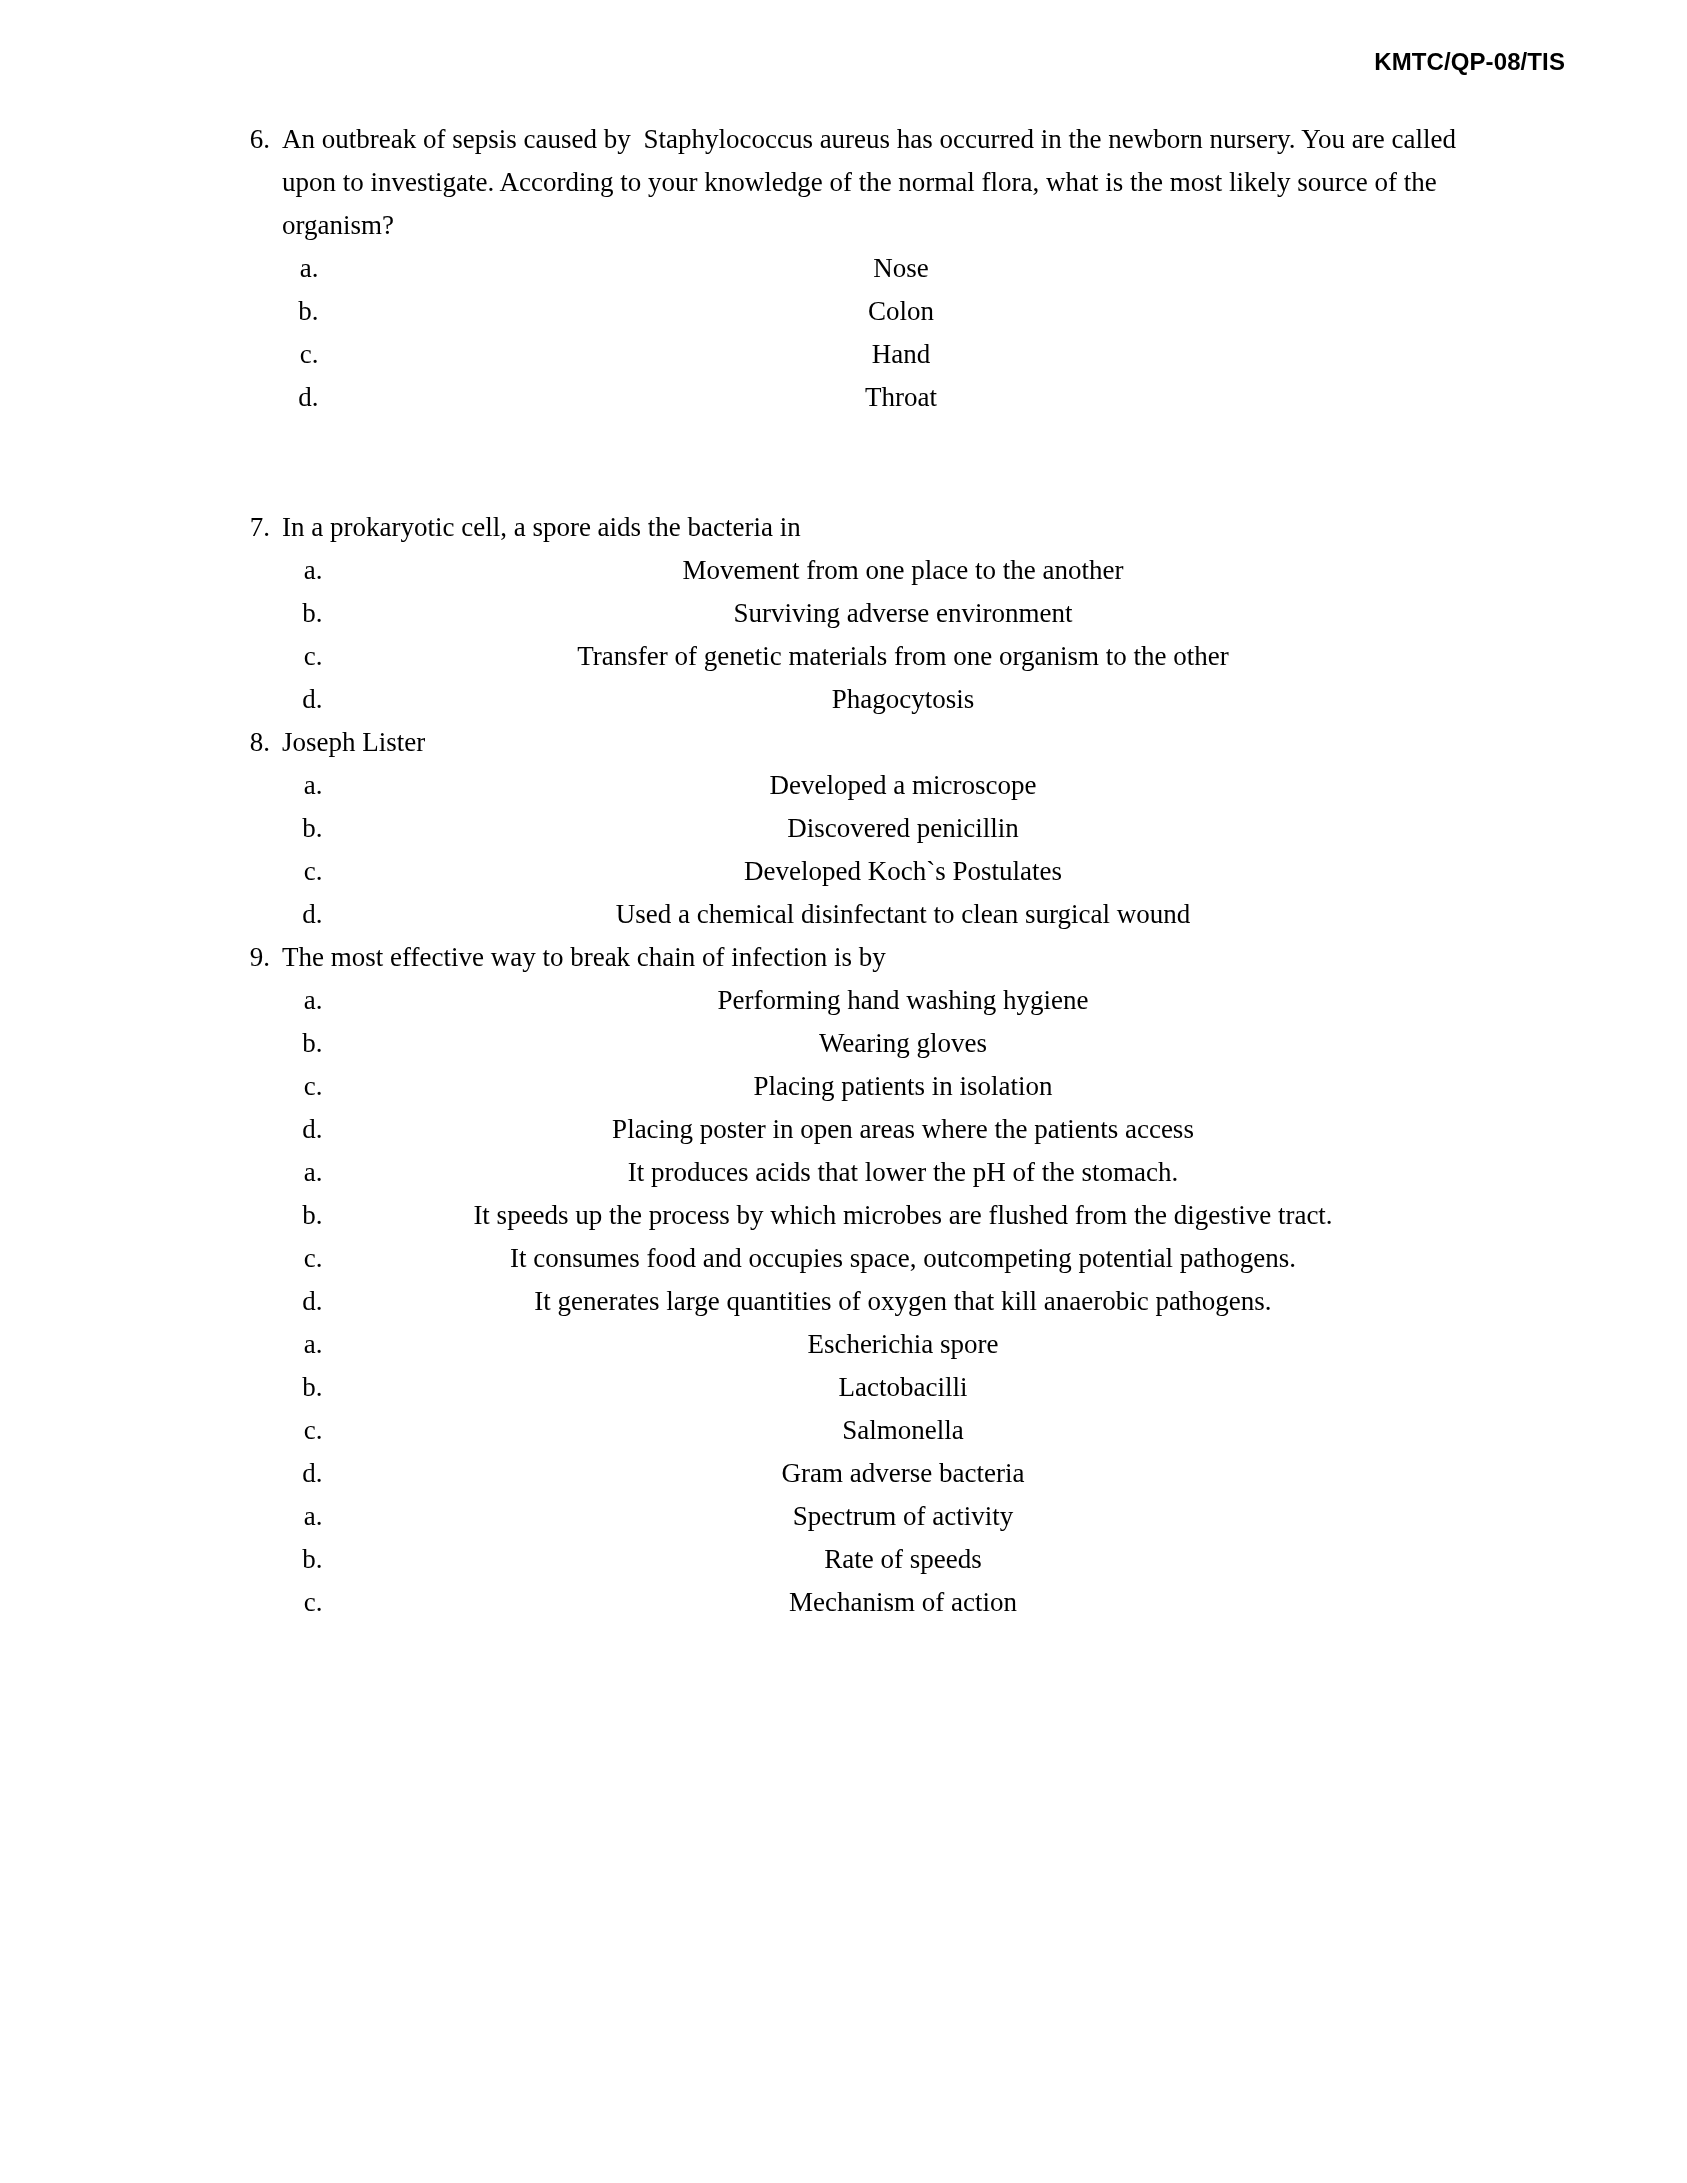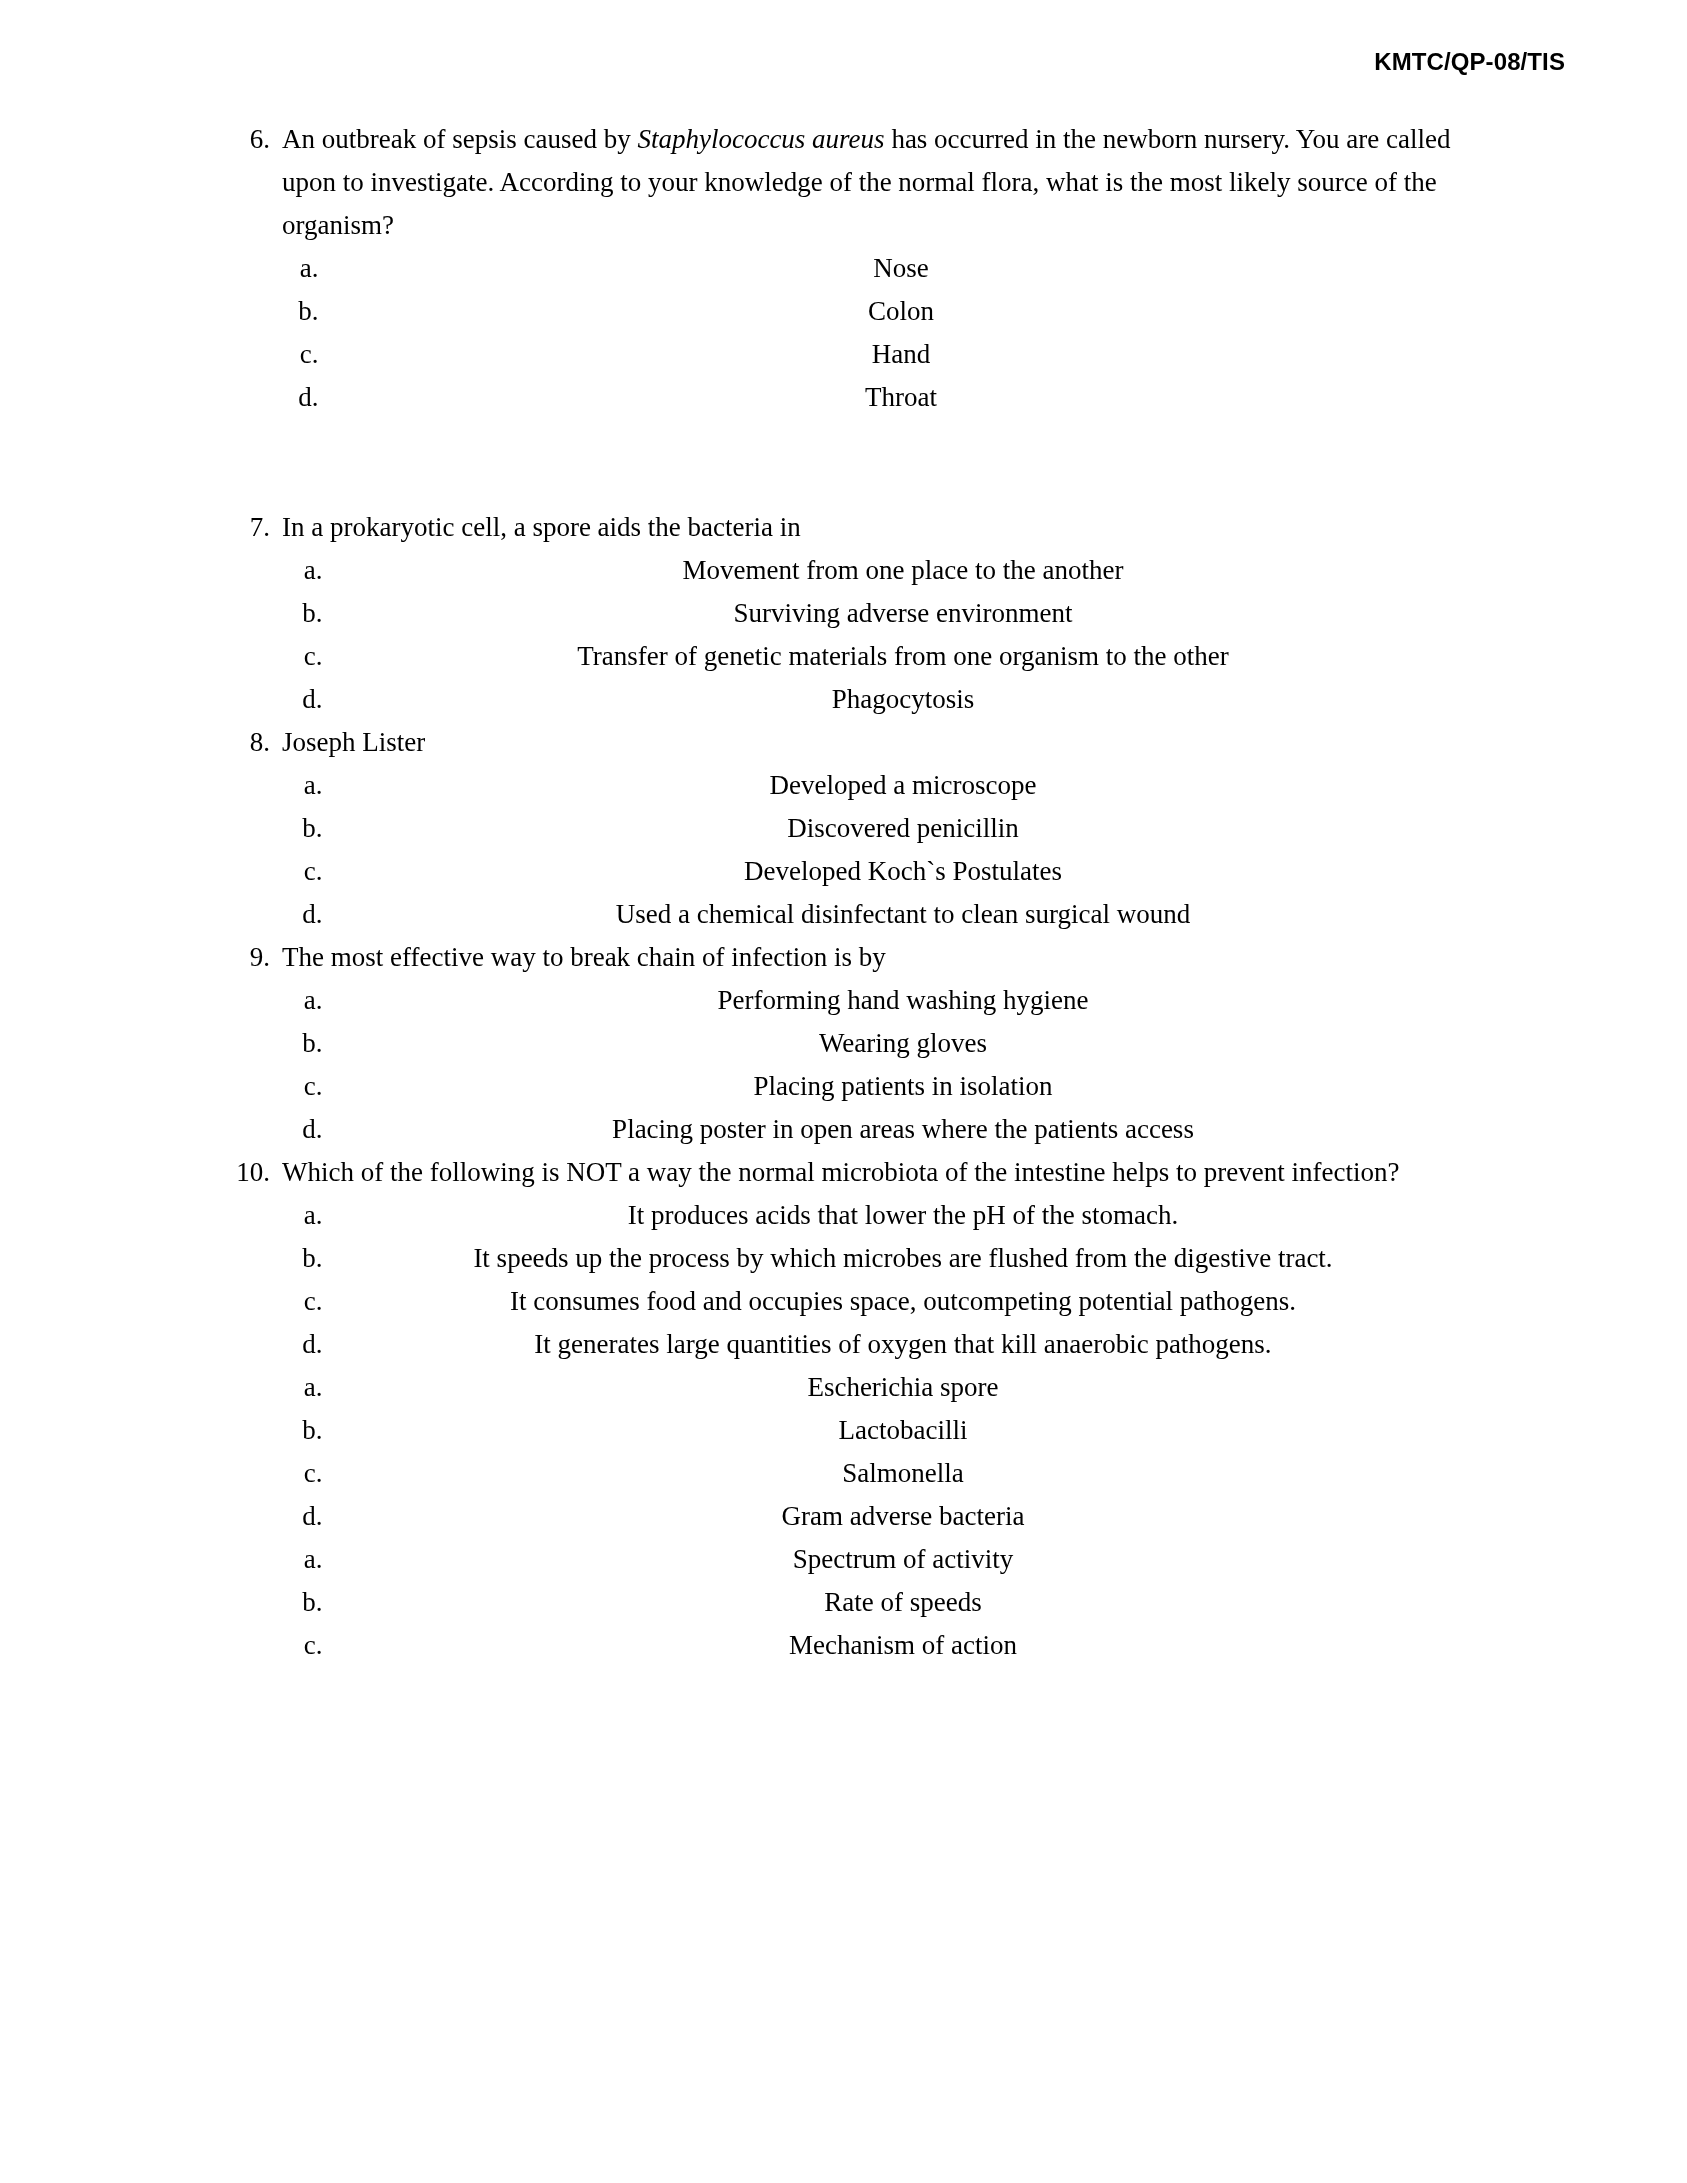--- a/index.html
+++ b/index.html
@@ -52,21 +52,21 @@
     padding-right: 12px;
     box-sizing: border-box;
   }
   .q-text {
     flex: 1;
     font-size: 27px;
     line-height: 43px;
     text-align: left;
   }
   .q-text .it {
-    font-style: italic;
+    margin-left: 6px;
   }
   .opts {
     margin: 0;
     padding: 0;
     list-style: none;
   }
   .opt {
     display: flex;
     align-items: flex-start;
     font-size: 27px;
@@ -187,24 +187,20 @@
       <li class="opt">
         <span class="opt-letter wide">c.</span>
         <span class="opt-text">Placing patients in isolation</span>
       </li>
       <li class="opt">
         <span class="opt-letter wide">d.</span>
         <span class="opt-text">Placing poster in open areas where the patients access</span>
       </li>
     </ul>
 
-    <div class="q-block">
-      <div class="q-num">10.</div>
-      <div class="q-text">Which of the following is NOT a way the normal microbiota of the intestine helps to prevent infection?</div>
-    </div>
     <ul class="opts">
       <li class="opt">
         <span class="opt-letter wide">a.</span>
         <span class="opt-text">It produces acids that lower the pH of the stomach.</span>
       </li>
       <li class="opt">
         <span class="opt-letter wide">b.</span>
         <span class="opt-text">It speeds up the process by which microbes are flushed from the digestive tract.</span>
       </li>
       <li class="opt">

